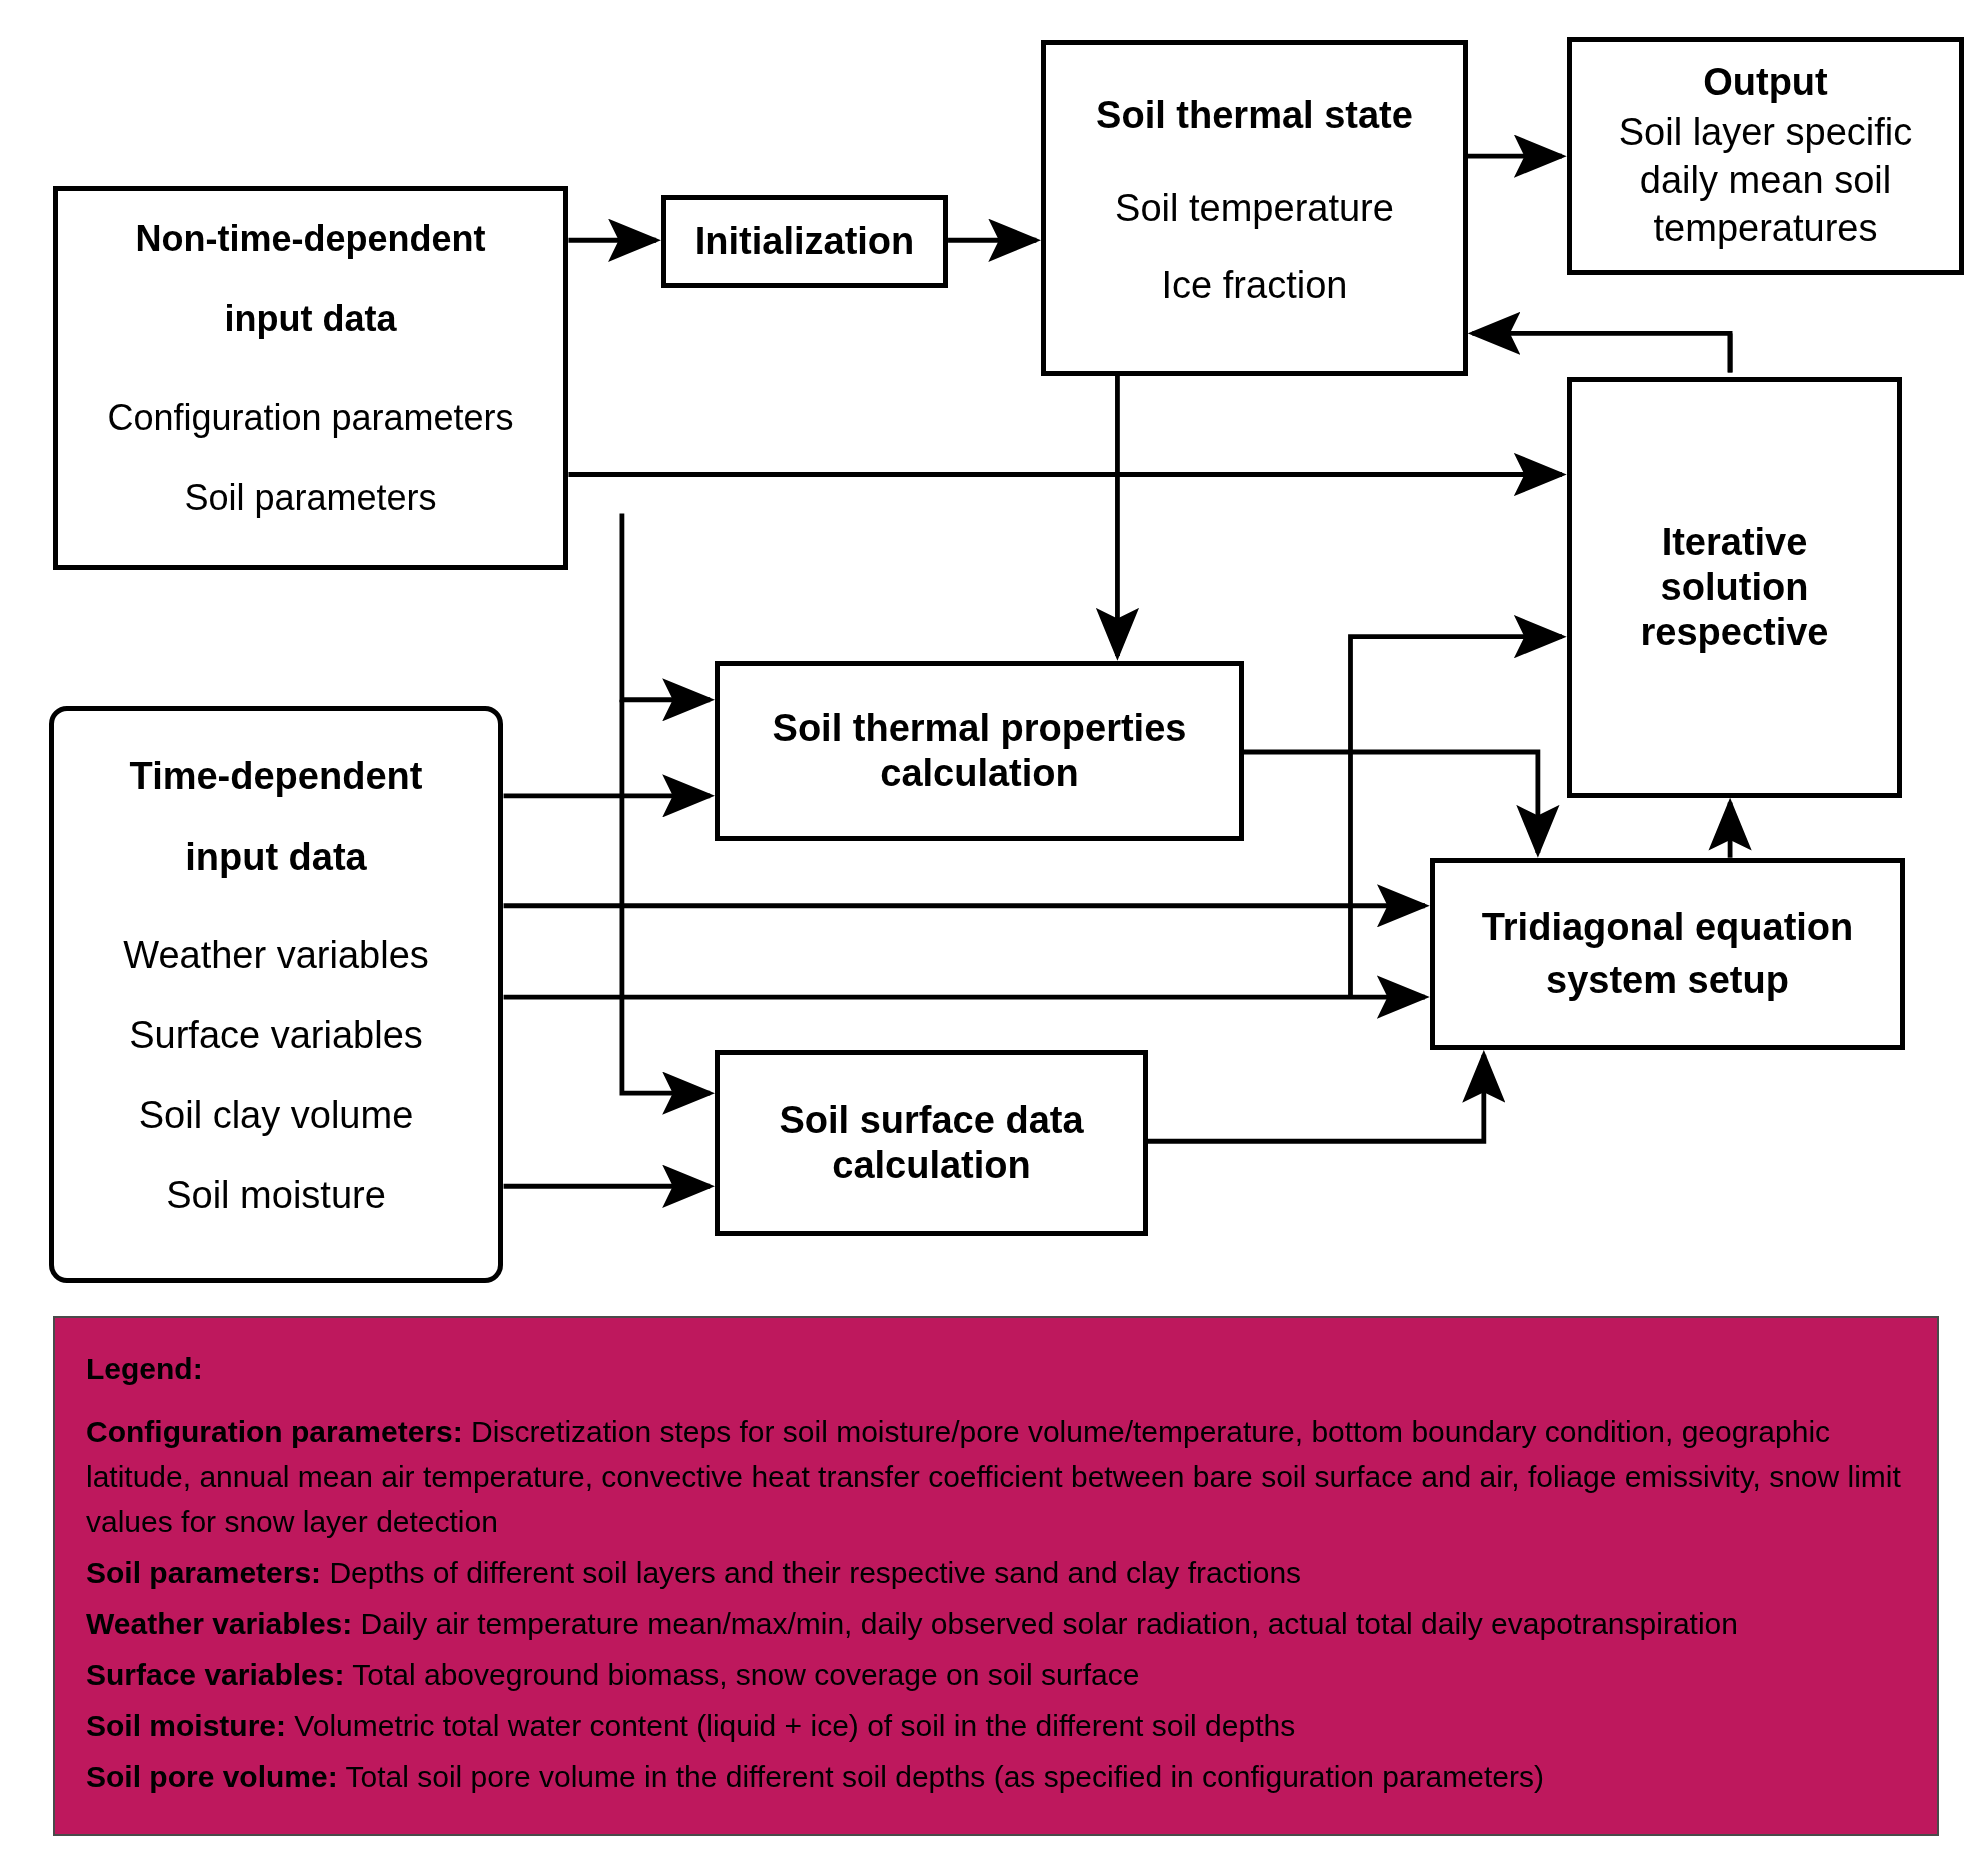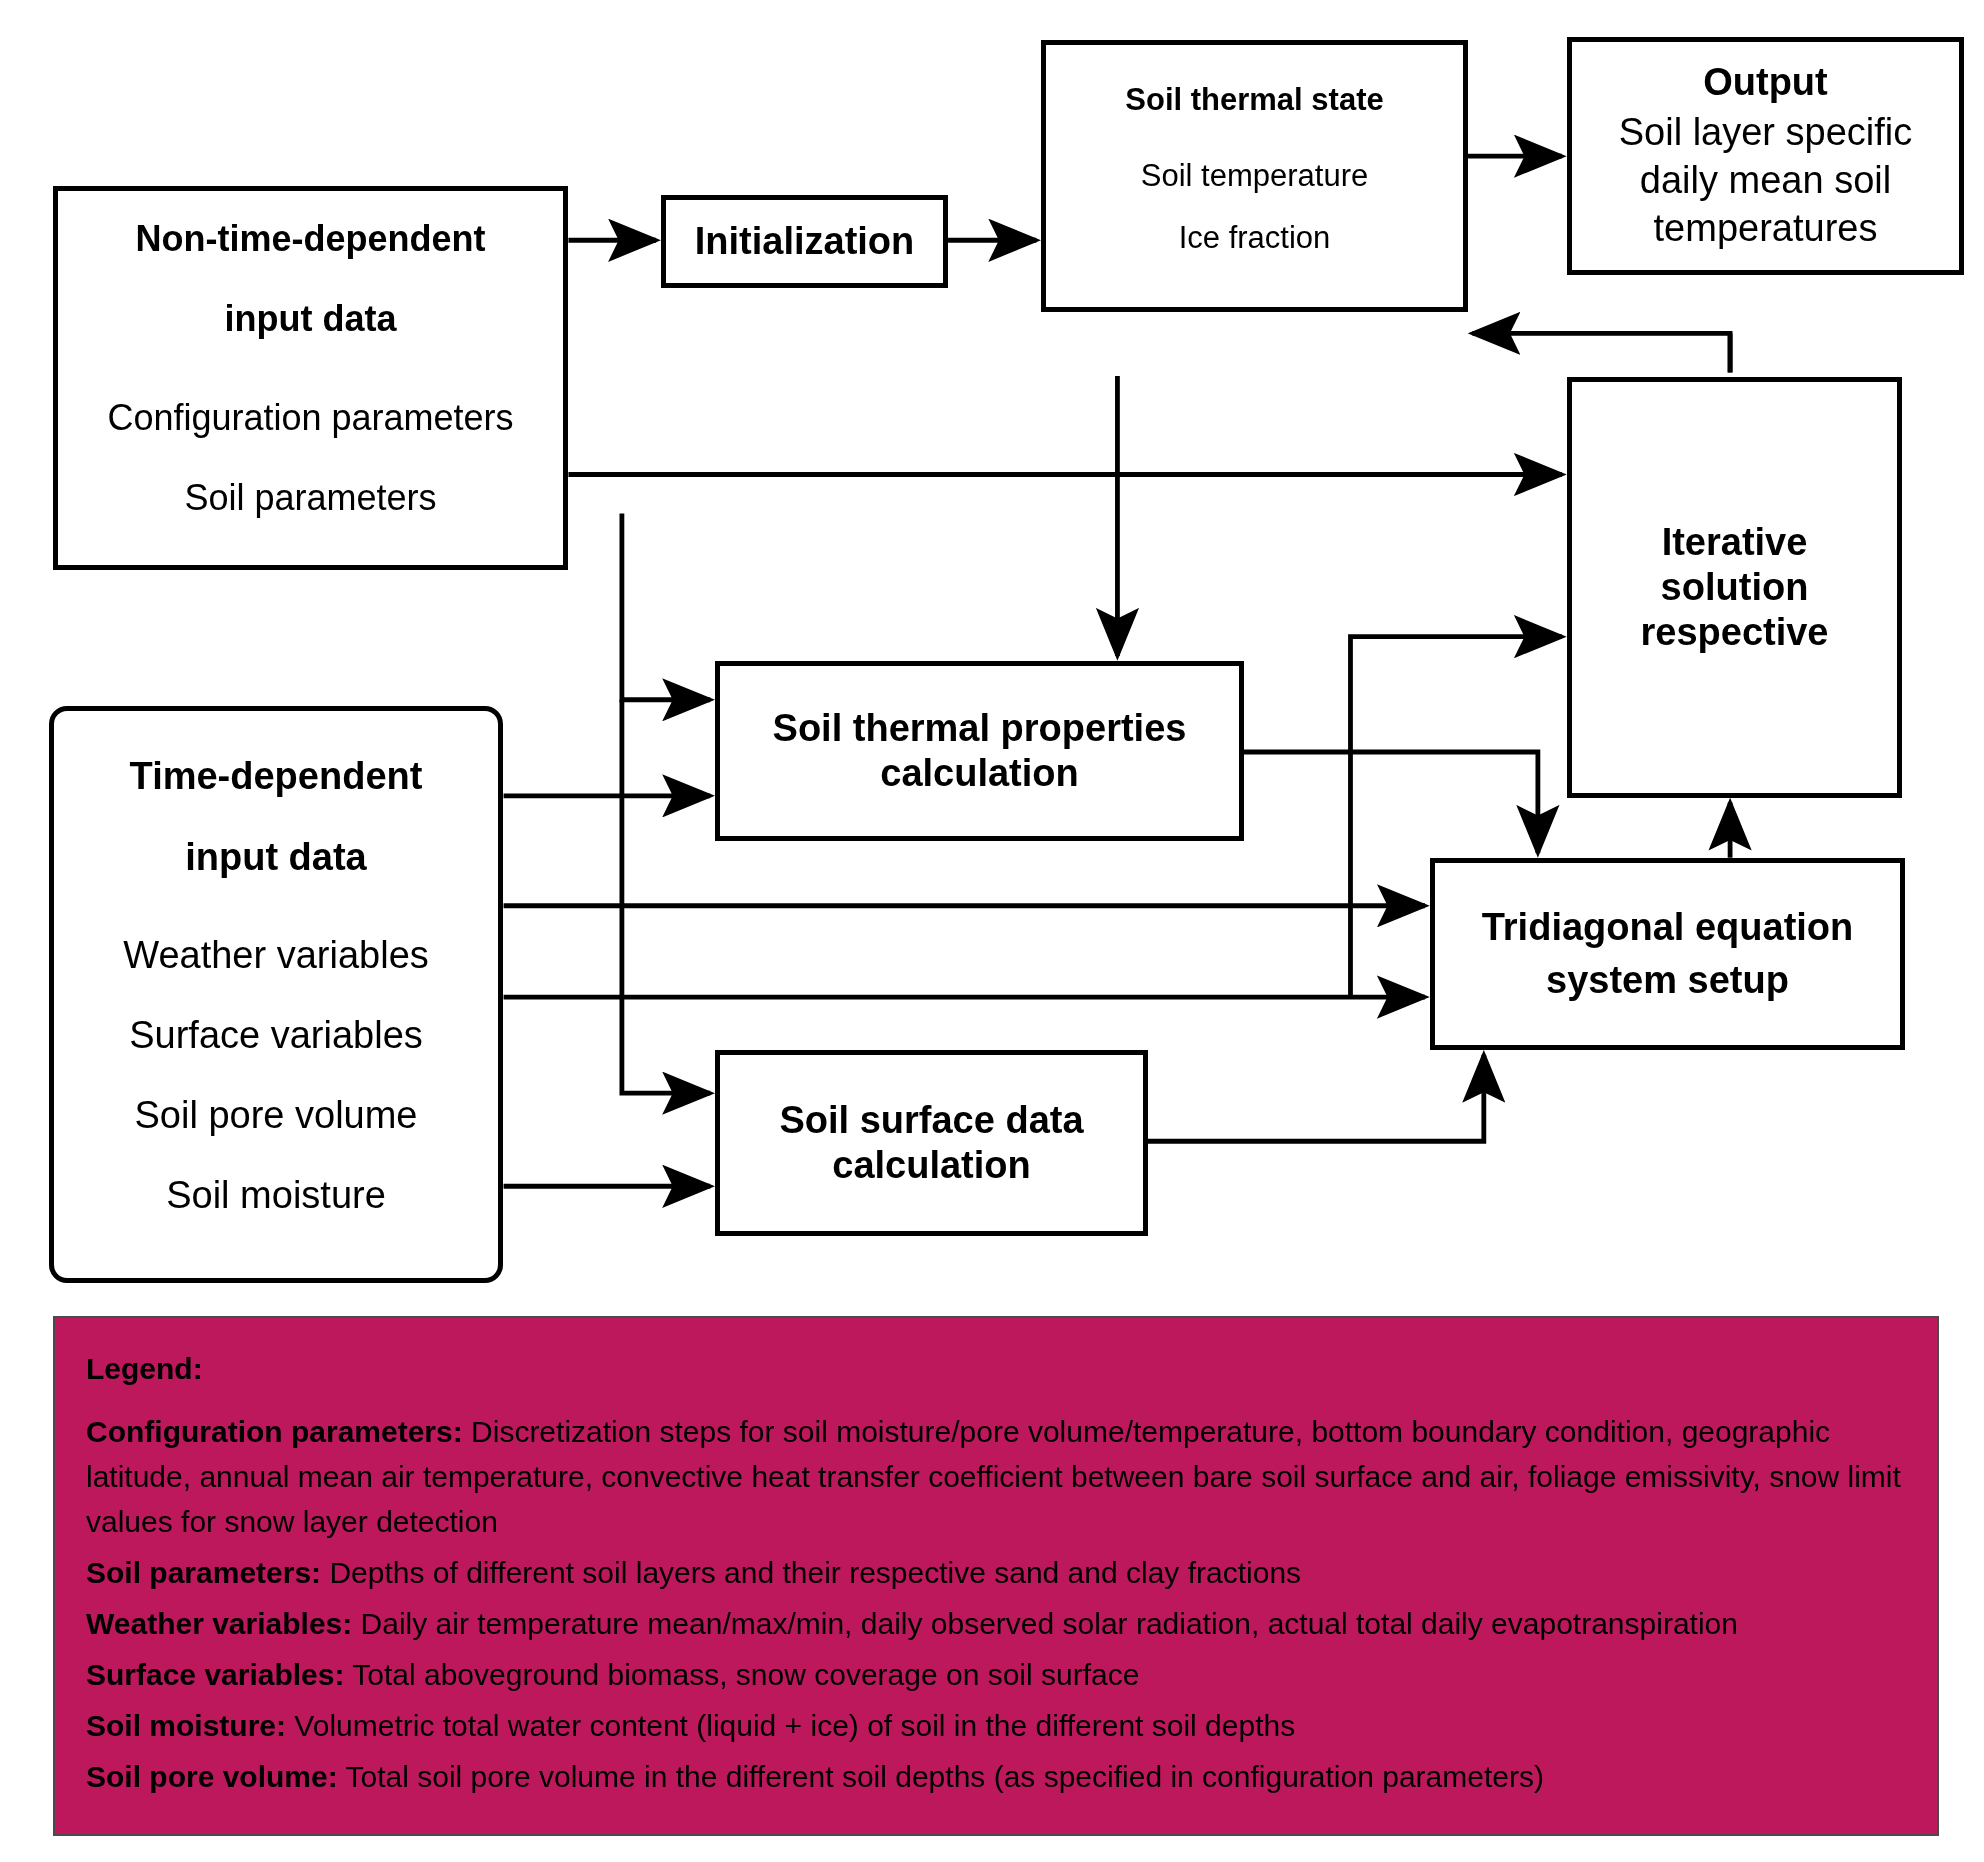--- a/index.html
+++ b/index.html
@@ -10,21 +10,21 @@
 
   .node{position:absolute;box-sizing:border-box;background:#fff;border:5.4px solid #000;
         display:flex;flex-direction:column;align-items:center;justify-content:center;
         text-align:center;line-height:1.18;}
   .node .ttl{font-weight:bold;}
   .node .sub{font-weight:normal;}
 
   
   #node-nontime   {left:53px;  top:186px;  width:515px;  height:384px; font-size:36px;}
   #node-init      {left:661px;top:195px;  width:287px;  height:93px; font-size:38px;}
-  #node-thermal   {left:1041px;top:40px;   width:427px;  height:272px; font-size:31px;justify-content:center;}
+  #node-thermal   {left:1041px;top:40px;   width:427px;  height:336px; font-size:38px;justify-content:center;}
   #node-output    {left:1567px;top:37px;   width:397px;  height:238px; font-size:38px;}
   #node-iter      {left:1567px;top:377px;  width:335px;  height:421px; font-size:38px;}
   #node-timedep   {left:49px;  top:706px; width:454px;  height:577px; font-size:38px;border-radius:18px;}
   #node-props     {left:715px;top:661px; width:529px;  height:180px; font-size:38px;}
   #node-tridiag   {left:1430px;top:858px; width:475px;  height:192px; font-size:38px;gap:8px;}
   #node-surface   {left:715px;top:1050px; width:433px;  height:186px; font-size:38px;}
 
   
   .stack{display:flex;flex-direction:column;justify-content:center;align-items:center;
          width:100%;height:100%;}
@@ -134,21 +134,21 @@
     <div class="ttl">solution</div>
     <div class="ttl">respective</div>
   </div>
 
   <div class="node" id="node-timedep">
     <div class="stack">
       <div class="ttl">Time-dependent</div>
       <div class="ttl">input data</div>
       <div class="sub">Weather variables</div>
       <div class="sub">Surface variables</div>
-      <div class="sub">Soil pore volume</div>
+      <div class="sub">Soil clay volume</div>
       <div class="sub">Soil moisture</div>
     </div>
   </div>
 
   <div class="node" id="node-props">
     <div class="ttl">Soil thermal properties</div>
     <div class="ttl">calculation</div>
   </div>
 
   <div class="node" id="node-tridiag">

